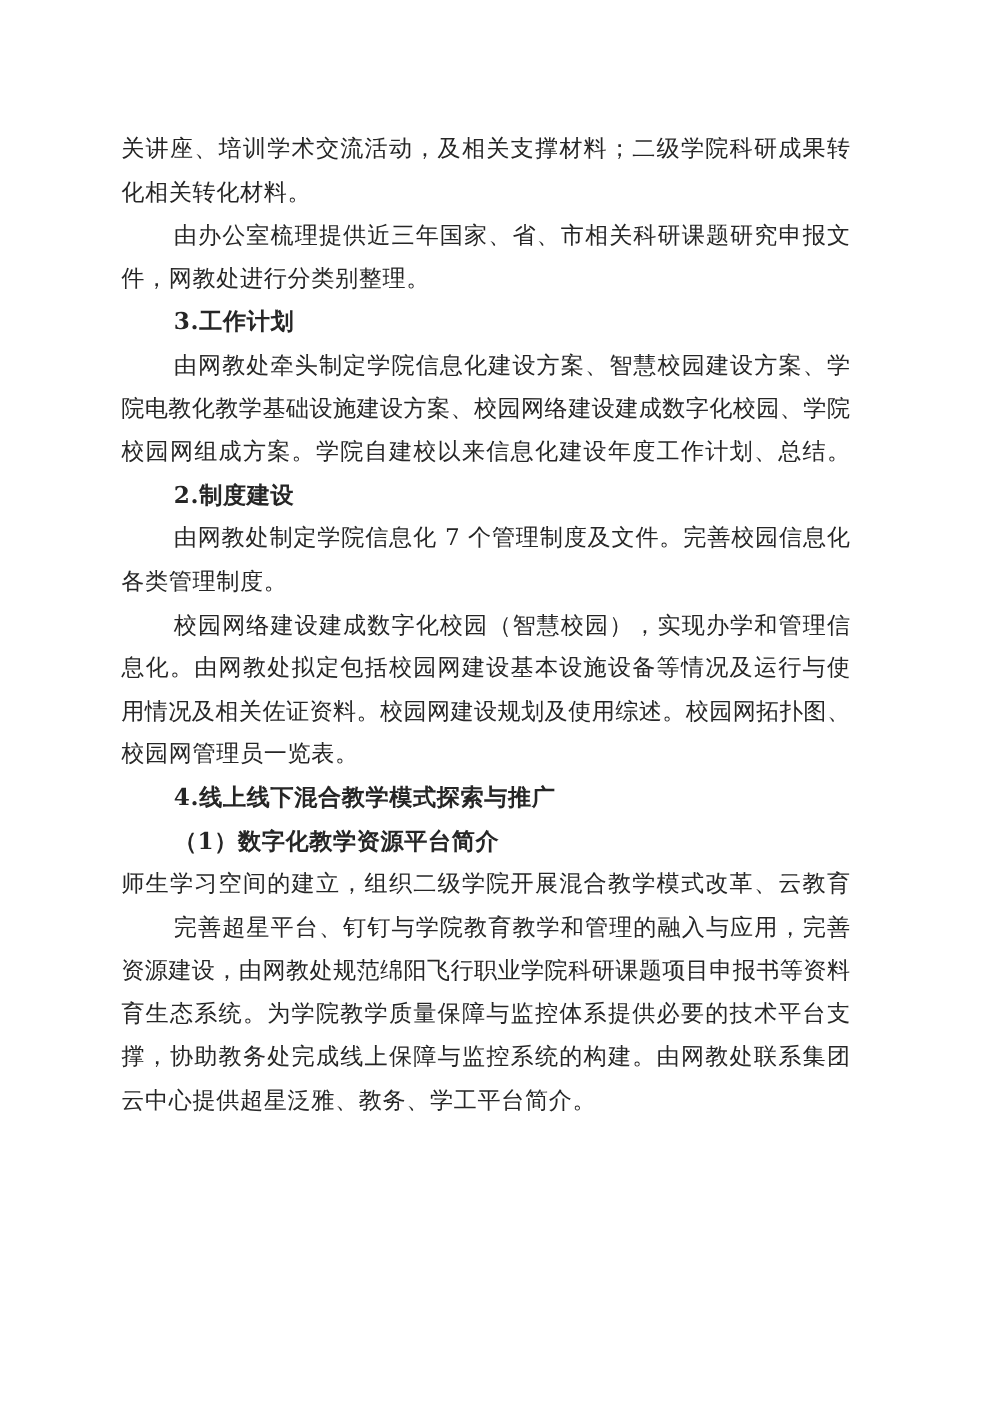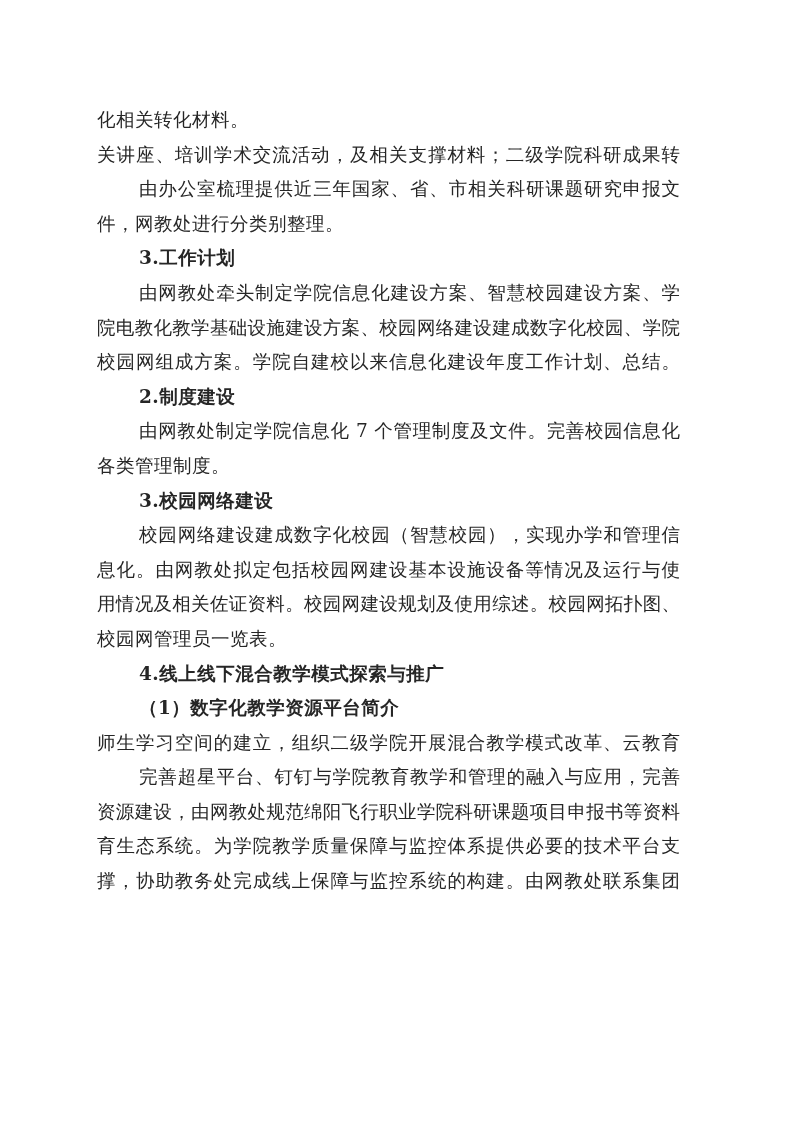--- a/index.html
+++ b/index.html
@@ -42,37 +42,37 @@
     text-indent: 42px;
     font-weight: 700;
     letter-spacing: 0.5px;
   }
 </style>
 </head>
 <body>
 
 <div class="page">
   <div class="text-block">
+      <div class="ln ln-full">关讲座、培训学术交流活动，及相关支撑材料；二级学院科研成果转</div>
       <div class="ln ln-end">化相关转化材料。</div>
-      <div class="ln ln-full">关讲座、培训学术交流活动，及相关支撑材料；二级学院科研成果转</div>
       <div class="ln ln-first ln-full">由办公室梳理提供近三年国家、省、市相关科研课题研究申报文</div>
       <div class="ln ln-end">件，网教处进行分类别整理。</div>
       <div class="ln ln-heading">3.工作计划</div>
       <div class="ln ln-first ln-full">由网教处牵头制定学院信息化建设方案、智慧校园建设方案、学</div>
       <div class="ln ln-full">院电教化教学基础设施建设方案、校园网络建设建成数字化校园、学院</div>
       <div class="ln ln-full">校园网组成方案。学院自建校以来信息化建设年度工作计划、总结。</div>
       <div class="ln ln-heading">2.制度建设</div>
       <div class="ln ln-first ln-full">由网教处制定学院信息化 7 个管理制度及文件。完善校园信息化</div>
       <div class="ln ln-end">各类管理制度。</div>
-      <div class="ln ln-heading">3.校园网络建设</div>
       <div class="ln ln-first ln-full">校园网络建设建成数字化校园（智慧校园），实现办学和管理信</div>
       <div class="ln ln-full">息化。由网教处拟定包括校园网建设基本设施设备等情况及运行与使</div>
       <div class="ln ln-full">用情况及相关佐证资料。校园网建设规划及使用综述。校园网拓扑图、</div>
       <div class="ln ln-end">校园网管理员一览表。</div>
       <div class="ln ln-heading">4.线上线下混合教学模式探索与推广</div>
       <div class="ln ln-heading">（1）数字化教学资源平台简介</div>
       <div class="ln ln-full">师生学习空间的建立，组织二级学院开展混合教学模式改革、云教育</div>
       <div class="ln ln-first ln-full">完善超星平台、钉钉与学院教育教学和管理的融入与应用，完善</div>
       <div class="ln ln-full">资源建设，由网教处规范绵阳飞行职业学院科研课题项目申报书等资料</div>
       <div class="ln ln-full">育生态系统。为学院教学质量保障与监控体系提供必要的技术平台支</div>
       <div class="ln ln-full">撑，协助教务处完成线上保障与监控系统的构建。由网教处联系集团</div>
+      <div class="ln ln-end">云中心提供超星泛雅、教务、学工平台简介。</div>
     </div>
 </div>
 
 </body></html>

